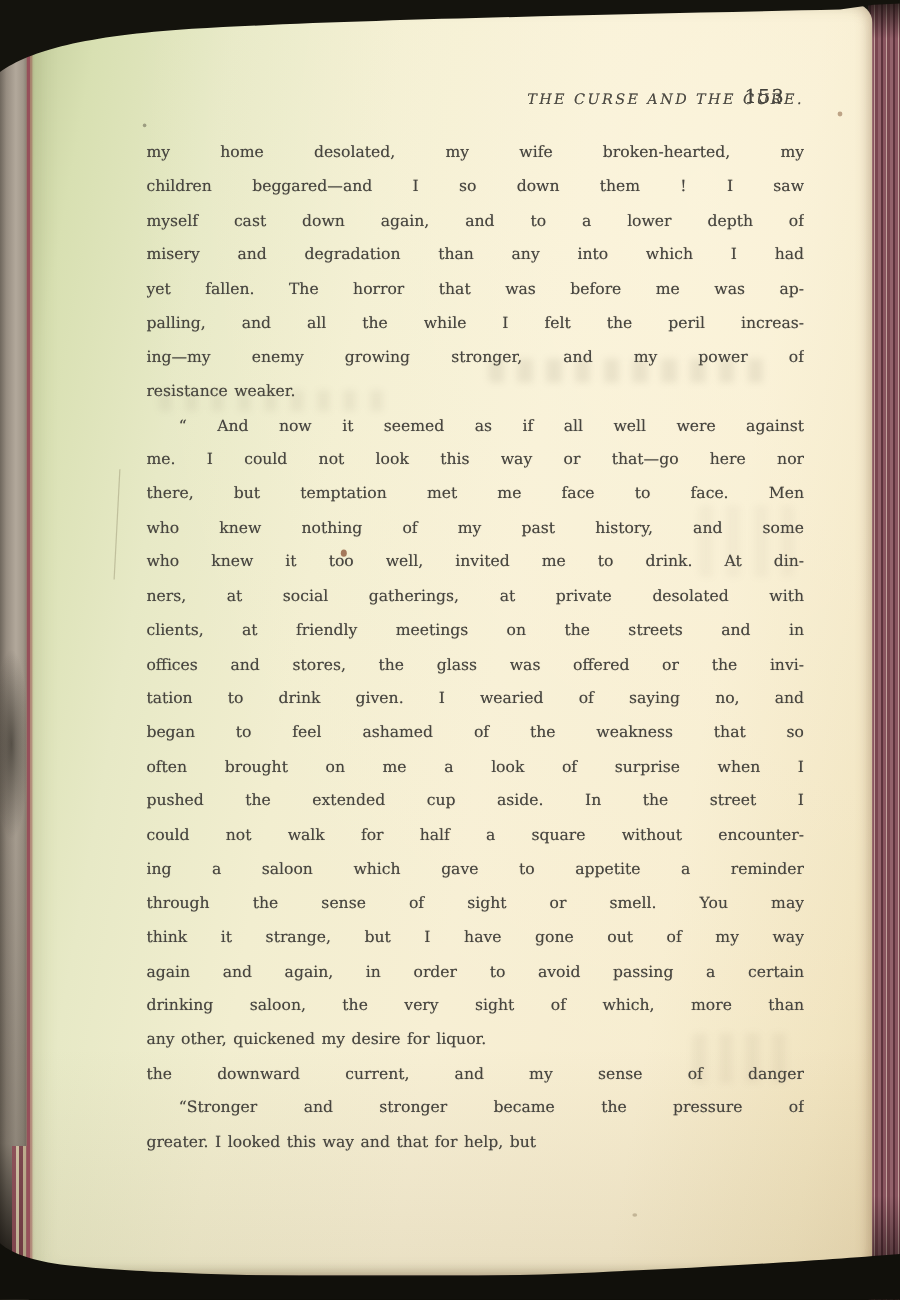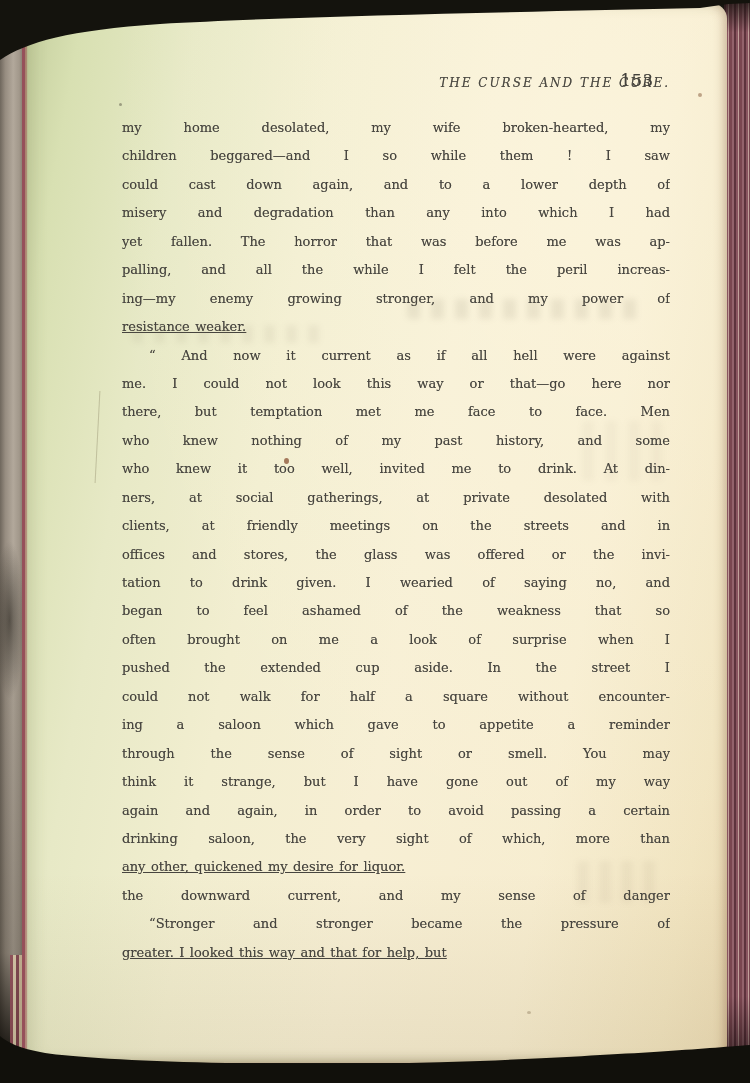--- a/index.html
+++ b/index.html
@@ -72,21 +72,21 @@
   .body-text{
     position:absolute;left:100px;top:111px;width:548px;
     font-size:13px;color:#47453f;word-spacing:.10em;
     text-shadow:0 0 .6px rgba(71,69,63,.55);
   }
   .line{
     height:28.45px;line-height:28.45px;
     text-align:justify;text-align-last:justify;
     overflow:hidden;white-space:nowrap;
   }
-  .line.last{text-align-last:left;white-space:normal;text-decoration:underline;}
+  .line.last{text-align-last:left;white-space:normal;}
   .line.indent{text-indent:27px;}
   
   .speck{position:absolute;border-radius:50%;}
   .speck.s1{left:676px;top:90px;width:4px;height:4px;background:rgba(140,100,70,.55);}
   .speck.s2{left:262px;top:455px;width:5px;height:6px;background:rgba(130,70,40,.7);}
   .speck.s3{left:97px;top:100px;width:3px;height:3px;background:rgba(90,85,70,.5);}
   .speck.s4{left:505px;top:1008px;width:4px;height:3px;background:rgba(120,100,70,.35);}
   .scratch{
     position:absolute;left:75px;top:388px;width:1px;height:92px;
     background:rgba(110,100,70,.30);transform:rotate(3deg);
@@ -114,28 +114,28 @@
 
   <div class="page">
 
     <div class="header">
       <div class="running-title">THE CURSE AND THE CURE.</div>
       <div class="page-number">153</div>
     </div>
 
     <div class="body-text">
         <div class="line">my home desolated, my wife broken-hearted, my</div>
-        <div class="line">children beggared—and I so while them !  I saw</div>
-        <div class="line">could cast down again, and to a lower depth of</div>
+        <div class="line">children beggared—and I so down them !  I saw</div>
+        <div class="line">myself cast down again, and to a lower depth of</div>
         <div class="line">misery and degradation than any into which I had</div>
         <div class="line">yet fallen.  The horror that was before me was ap-</div>
         <div class="line">palling, and all the while I felt the peril increas-</div>
         <div class="line">ing—my enemy growing stronger, and my power of</div>
         <div class="line last">resistance weaker.</div>
-        <div class="line indent">“ And now it current as if all hell were against</div>
+        <div class="line indent">“ And now it seemed as if all well were against</div>
         <div class="line">me.  I could not look this way or that—go here nor</div>
         <div class="line">there, but temptation met me face to face.  Men</div>
         <div class="line">who knew nothing of my past history, and some</div>
         <div class="line">who knew it too well, invited me to drink.  At din-</div>
         <div class="line">ners, at social gatherings, at private desolated with</div>
         <div class="line">clients, at friendly meetings on the streets and in</div>
         <div class="line">offices and stores, the glass was offered or the invi-</div>
         <div class="line">tation to drink given.  I wearied of saying no, and</div>
         <div class="line">began to feel ashamed of the weakness that so</div>
         <div class="line">often brought on me a look of surprise when I</div>

